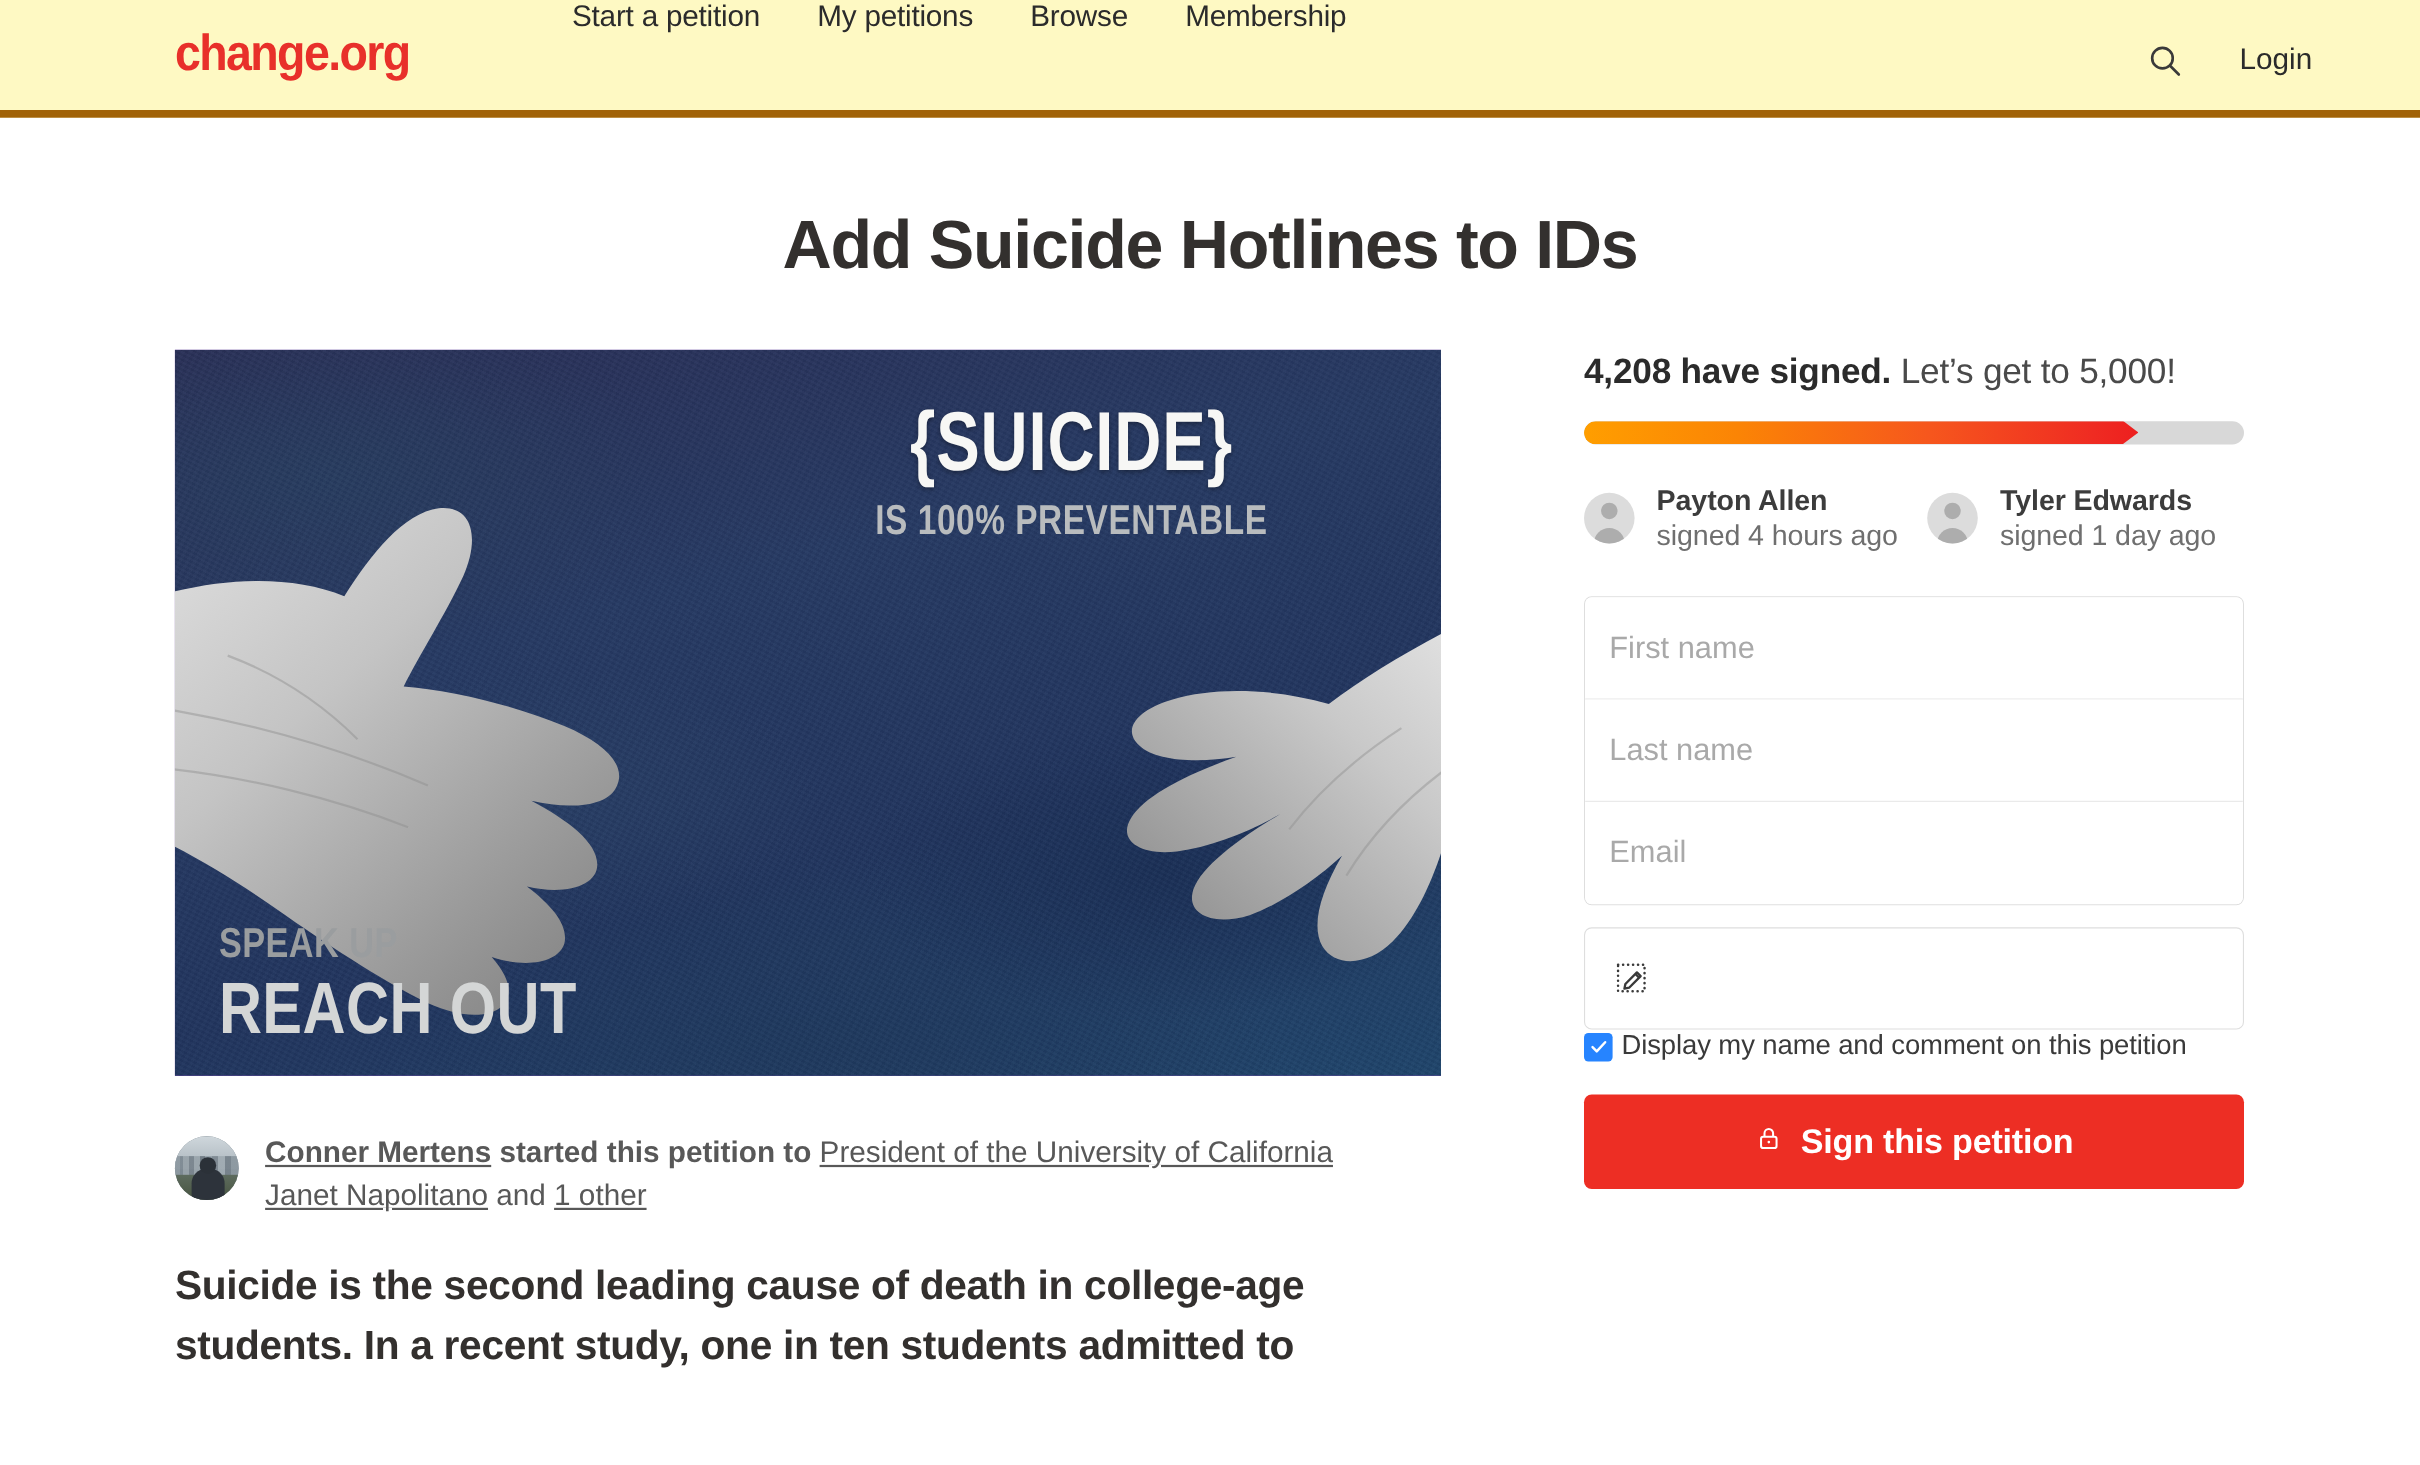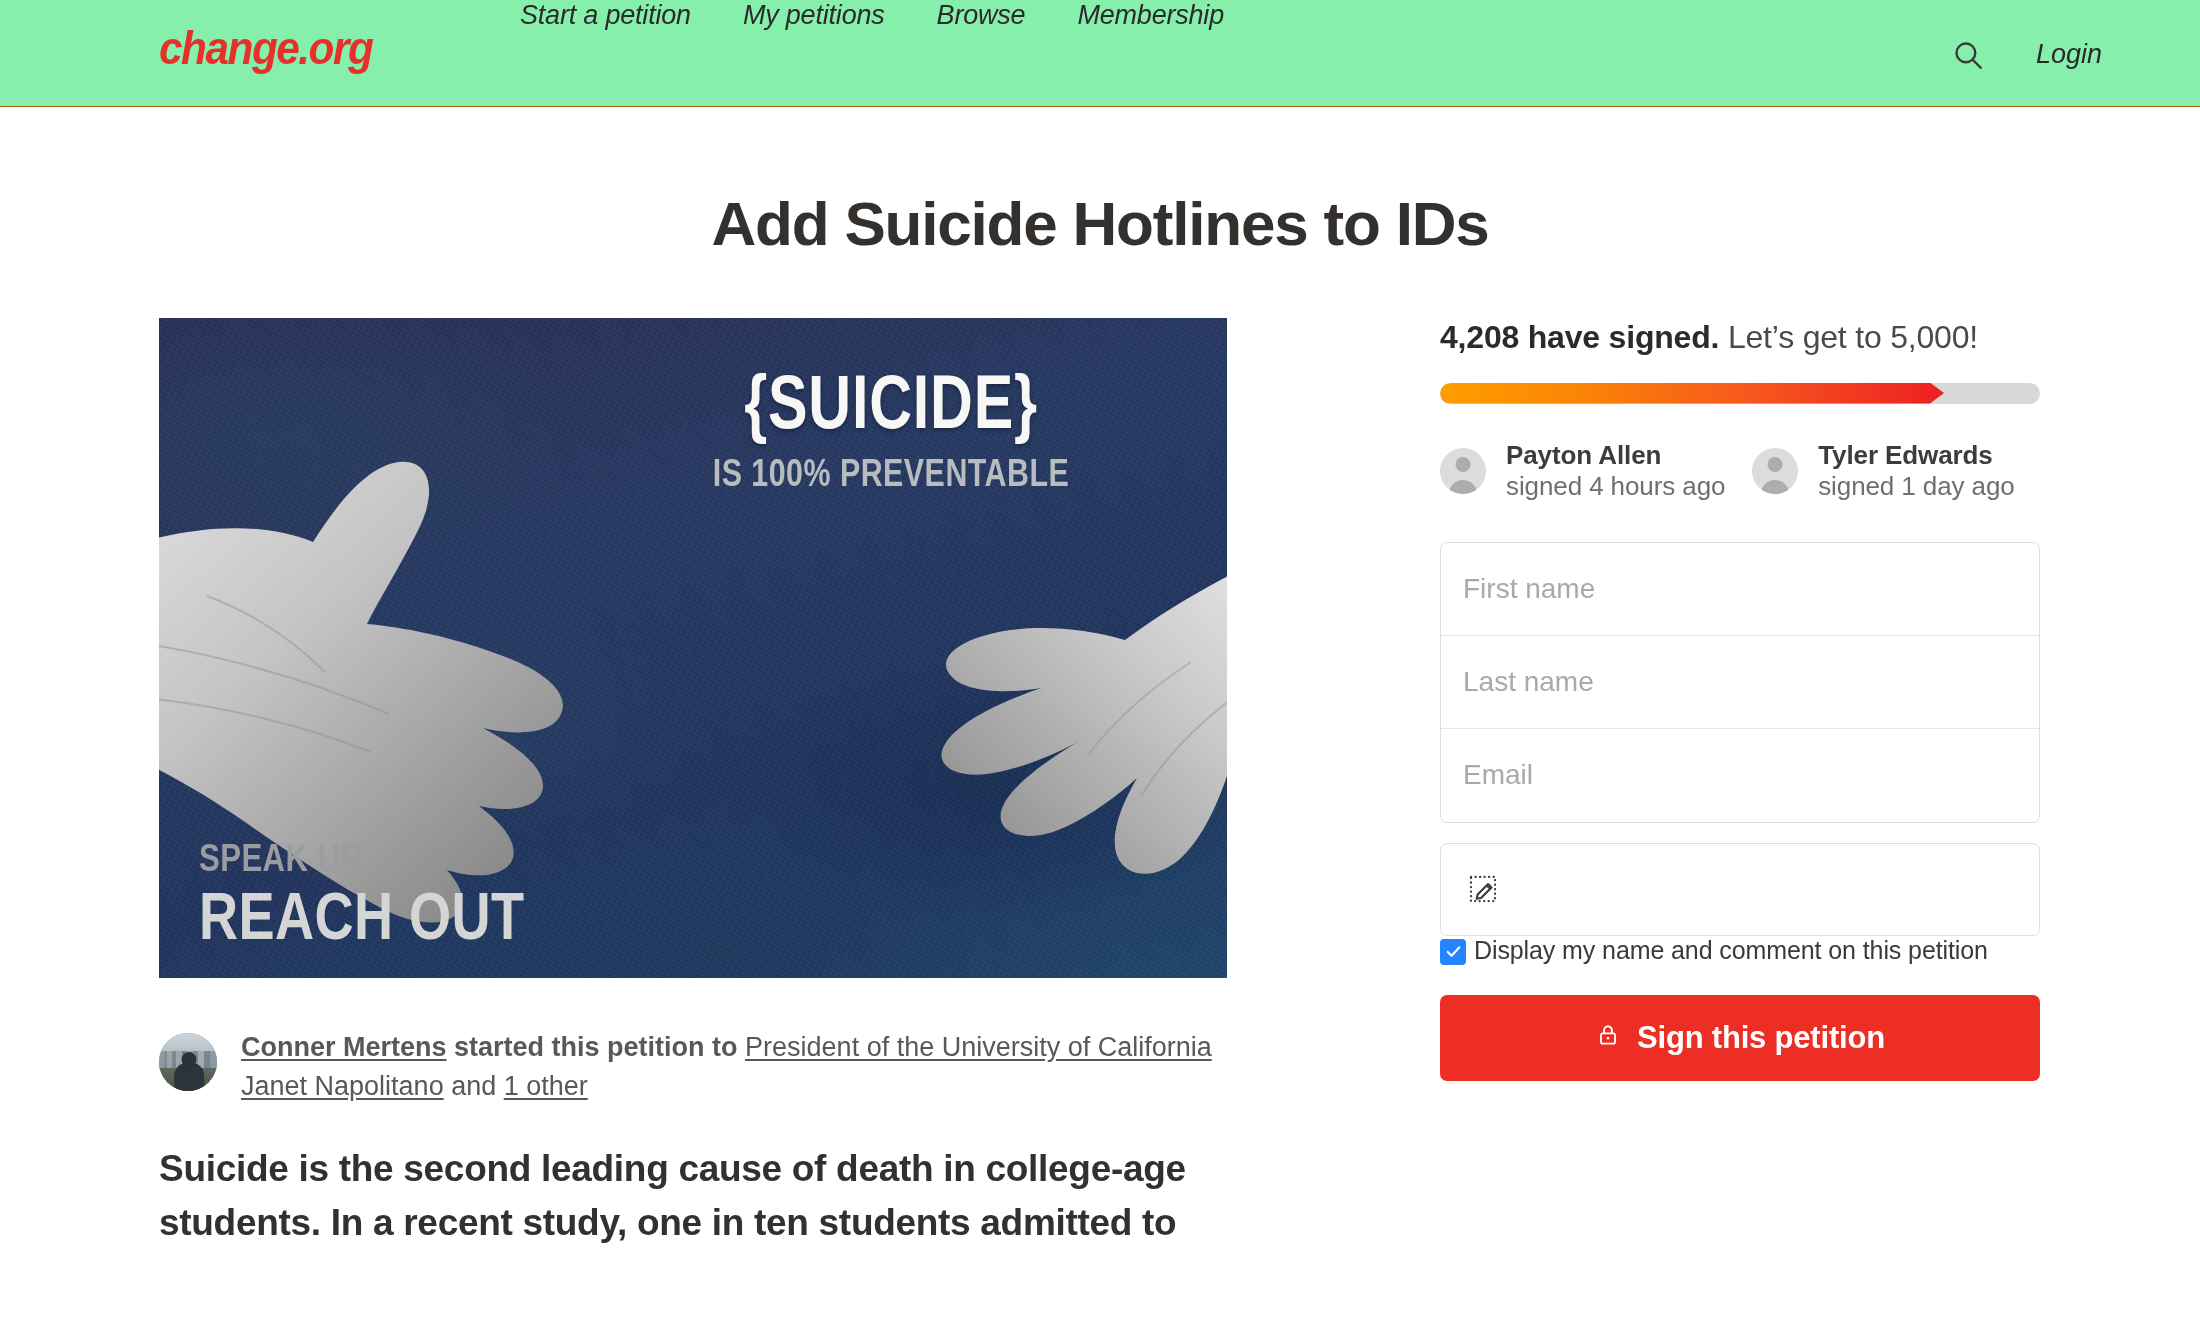--- a/index.html
+++ b/index.html
@@ -11,25 +11,24 @@
     background: #ffffff;
     font-family: "Liberation Sans", sans-serif;
     -webkit-font-smoothing: antialiased;
   }
 
   
   .site-header {
     position: relative;
     height: 107px;
     width: 100%;
-    border-bottom: 1px solid #a16207;
+    border-bottom: 7px solid #a16207;
     display: flex;
     align-items: center;
-    background: #86efac;
-    font-style: italic;
+    background: #fef9c3;
   }
 
   .brand-logo {
     position: absolute;
     left: 159px;
     top: 25px;
     font-size: 46px;
     font-weight: 700;
     letter-spacing: -1.6px;
     color: #e8302a;
@@ -98,21 +97,21 @@
   
   .content-col {
     position: absolute;
     left: 159px;
     top: 0;
     width: 1161px;
   }
 
   .petition-media {
     position: relative;
-    width: 1068px;
+    width: 1151px;
     height: 660px;
     overflow: hidden;
     background: #4c1d95;
   }
 
   
   .media-bg {
     position: absolute; inset: 0;
     background:
       radial-gradient(ellipse 45% 38% at 12% 18%, rgba(40,62,96,.85) 0%, rgba(40,62,96,0) 62%),

